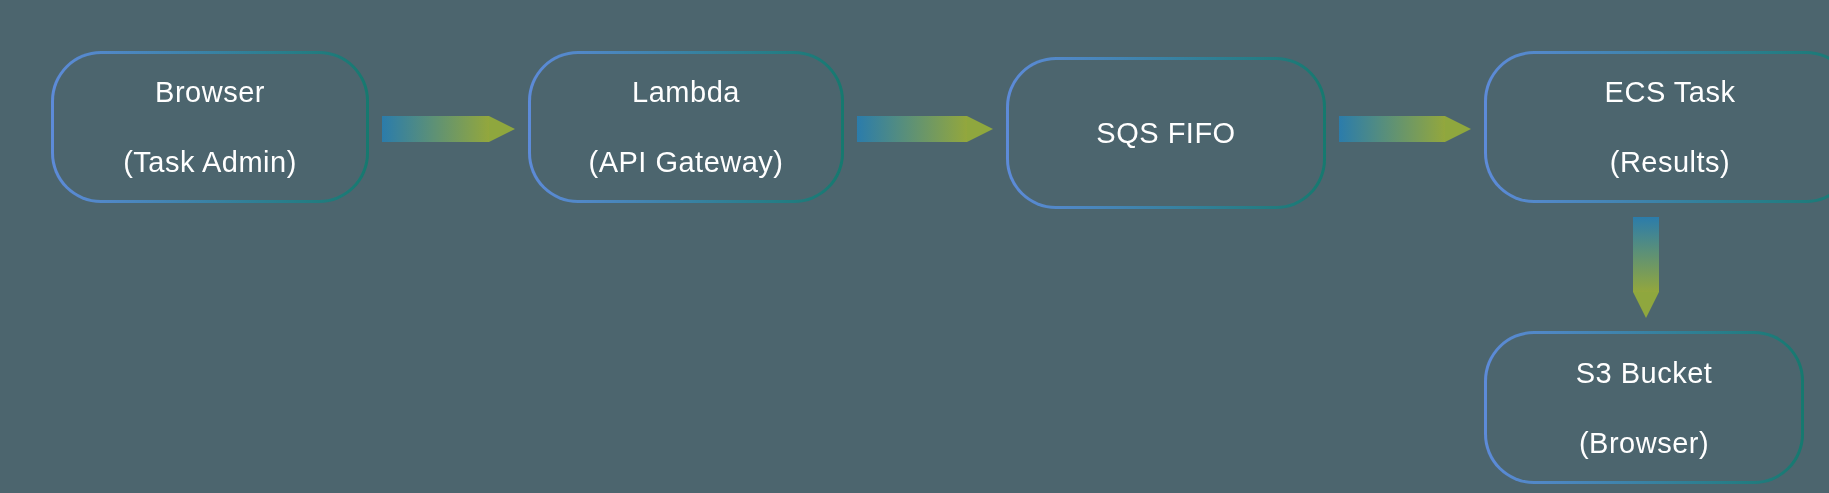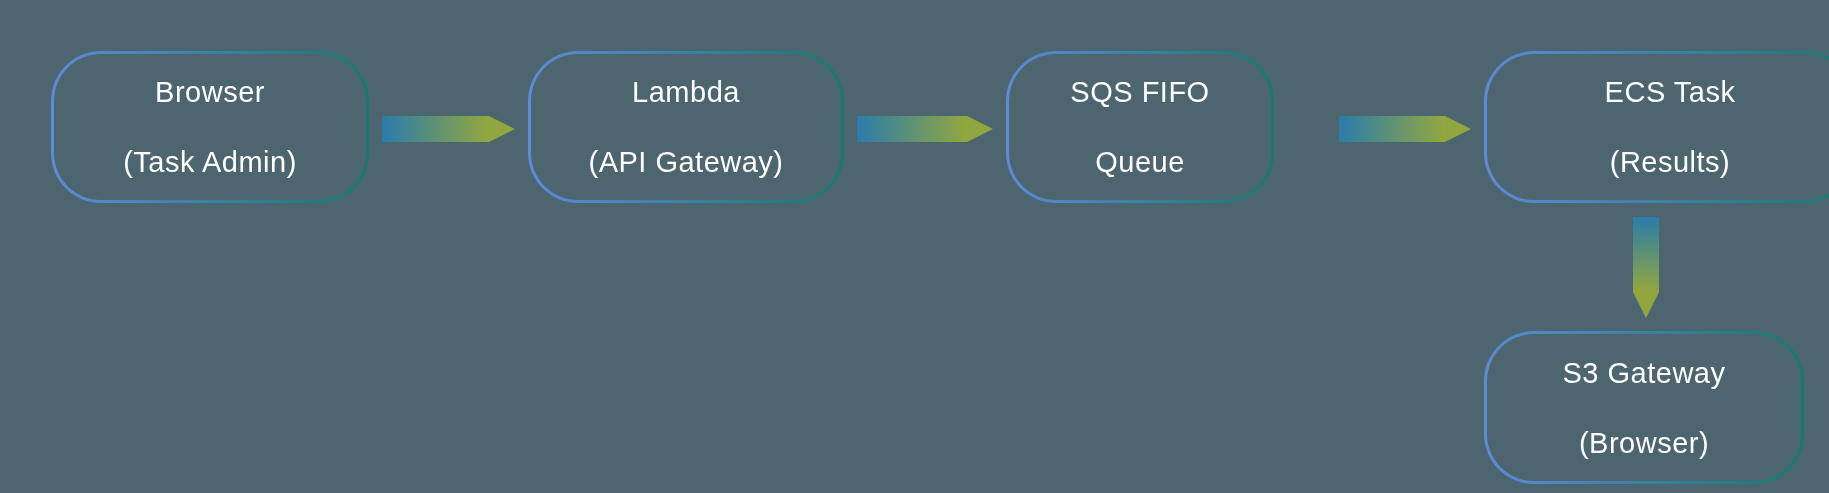--- a/index.html
+++ b/index.html
@@ -102,38 +102,37 @@
   <div class="node" style="left:502px; top:25px; width:316px;">
     <div>Lambda</div>
     <div>(API Gateway)</div>
   </div>
 
   <div class="arrow-h" style="left:818px; width:162px;">
     <div class="arrow-shaft-h"></div>
     <div class="arrow-head-right"></div>
   </div>
 
-  <div class="node" style="left:980px; top:25px; width:268px;">
+  <div class="node" style="left:980px; top:31px; width:320px;">
     <div>SQS FIFO</div>
-    <div>Queue</div>
   </div>
 
   <div class="arrow-h" style="left:1300px; width:158px;">
     <div class="arrow-shaft-h"></div>
     <div class="arrow-head-right"></div>
   </div>
 
   <div class="node" style="left:1458px; top:25px; width:372px;">
     <div>ECS Task</div>
     <div>(Results)</div>
   </div>
 
   <div class="arrow-v">
     <div class="arrow-shaft-v"></div>
     <div class="arrow-head-down"></div>
   </div>
 
   <div class="node" style="left:1458px; top:305px; width:320px; height:153px;">
-    <div>S3 Gateway</div>
+    <div>S3 Bucket</div>
     <div>(Browser)</div>
   </div>
 
 </div>
 
 </body></html>

